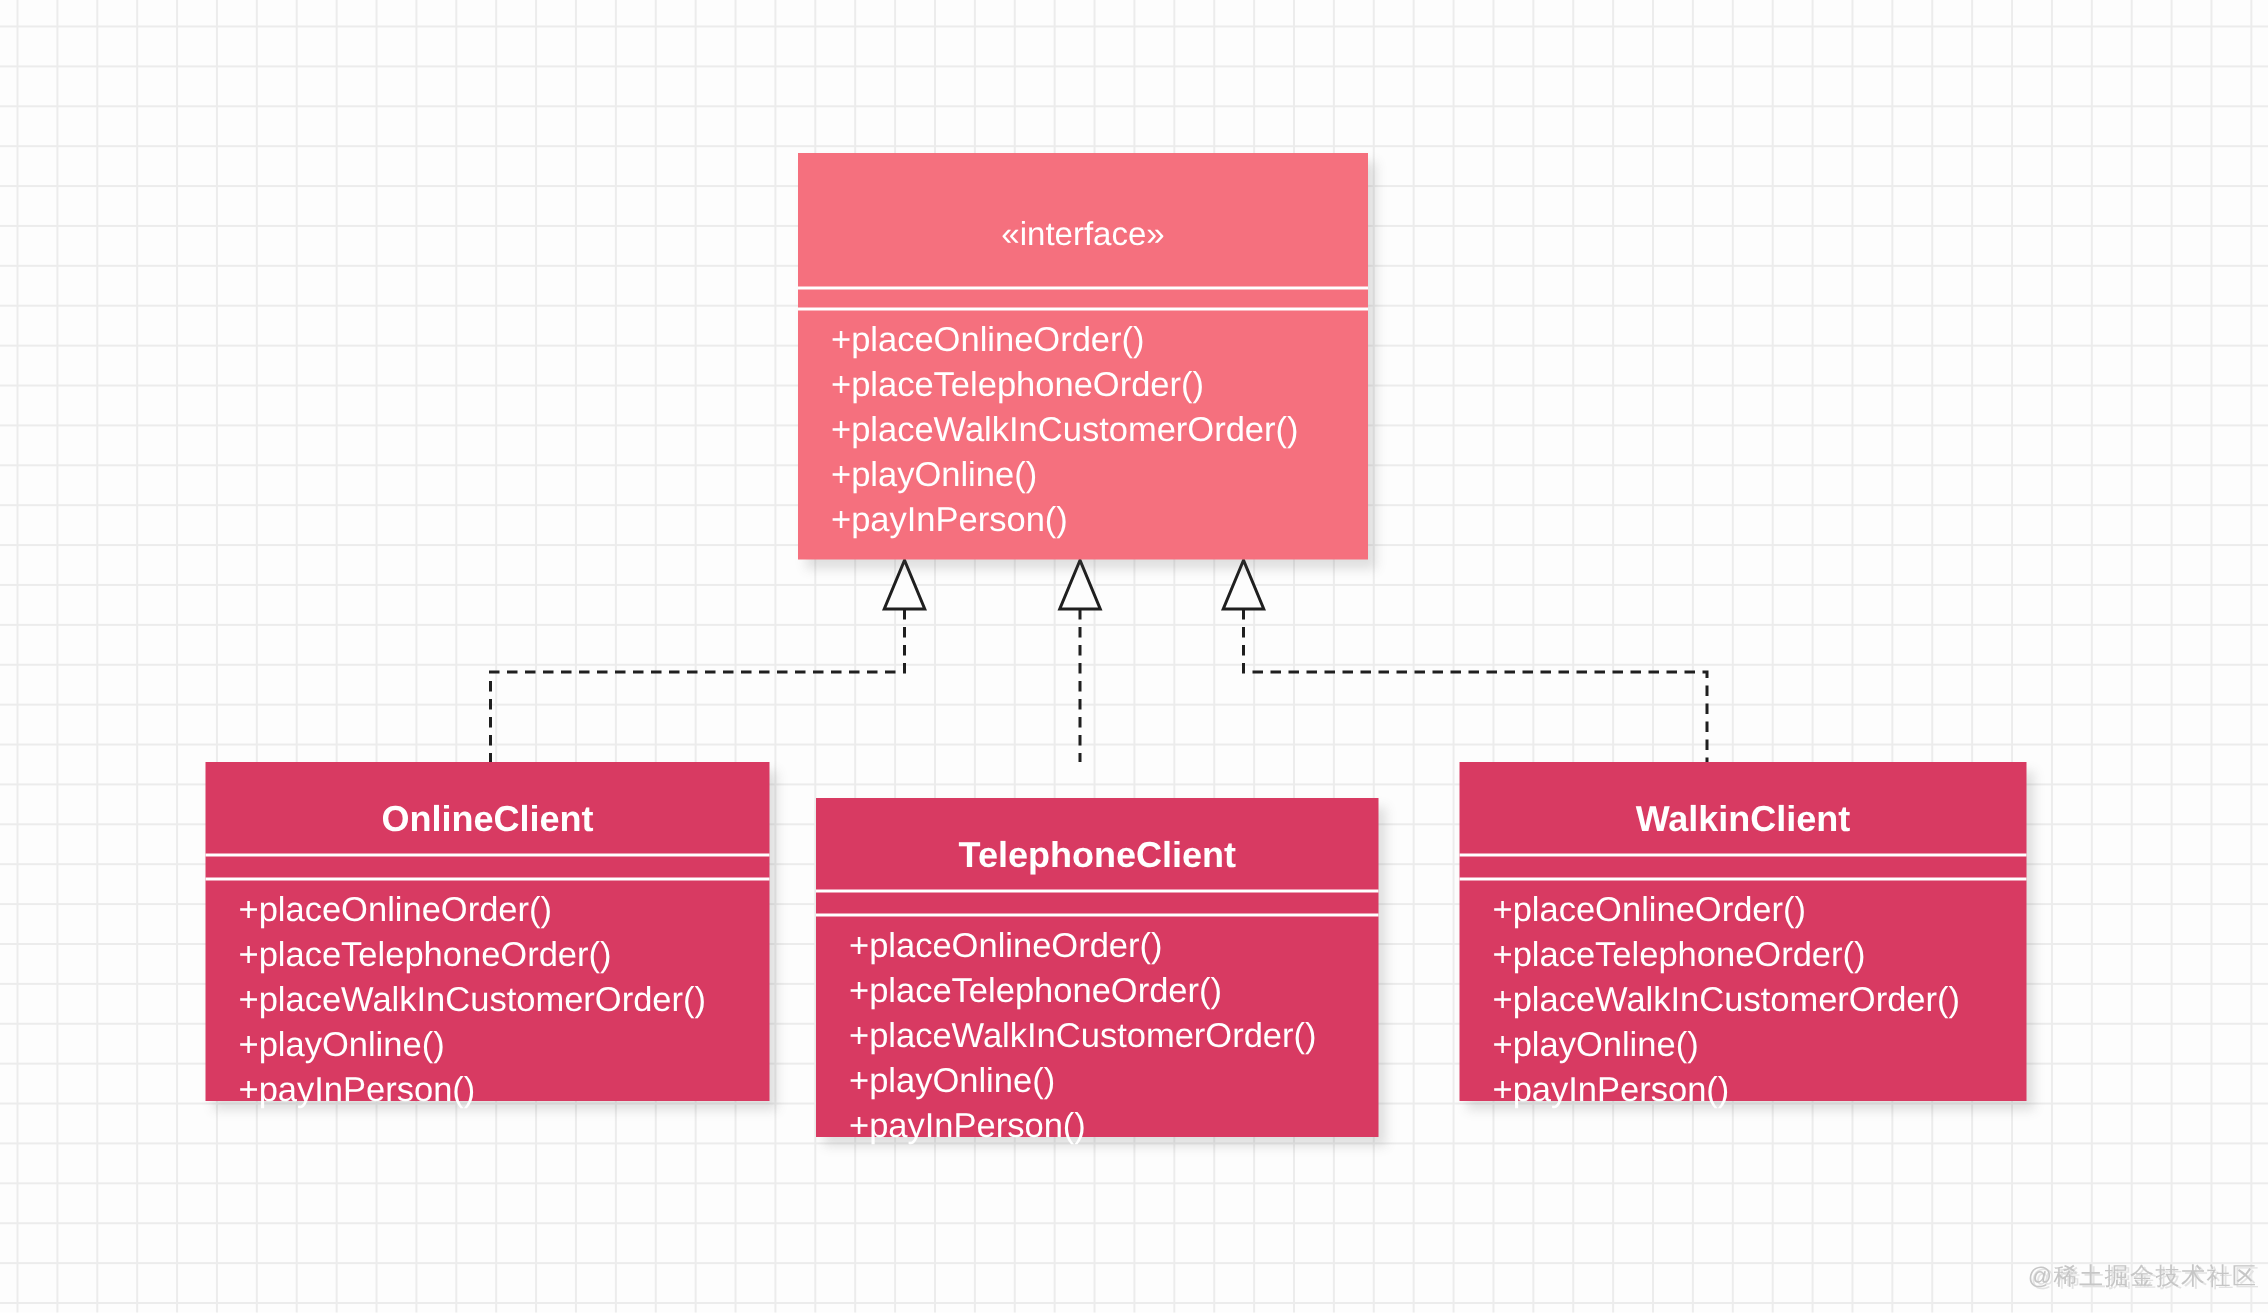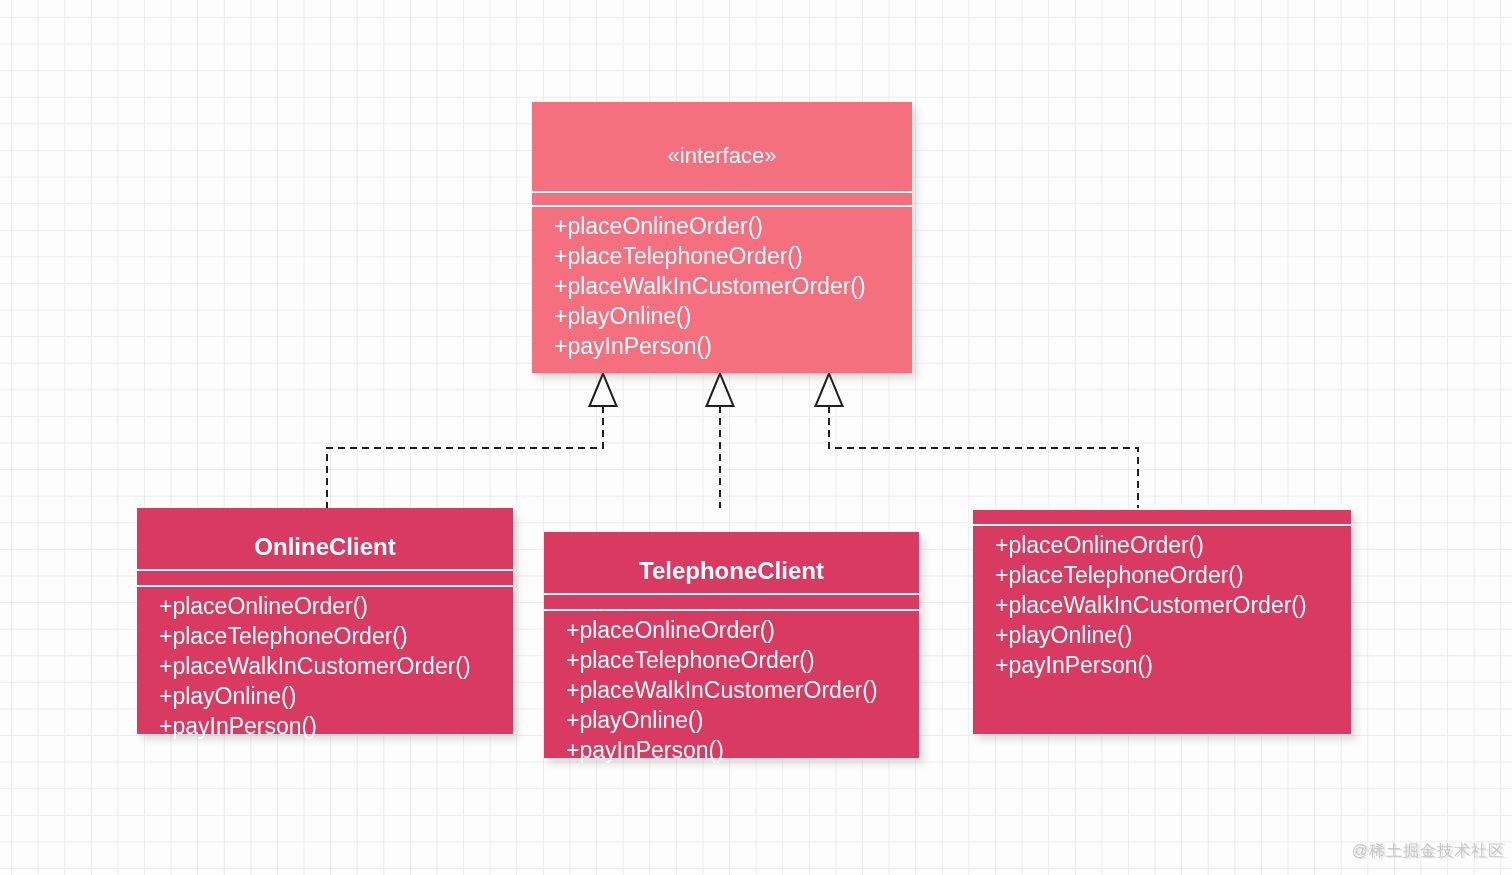--- a/index.html
+++ b/index.html
@@ -130,20 +130,23 @@
     <div class="methods">
       <div class="method">+placeOnlineOrder()</div>
       <div class="method">+placeTelephoneOrder()</div>
       <div class="method">+placeWalkInCustomerOrder()</div>
       <div class="method">+playOnline()</div>
       <div class="method">+payInPerson()</div>
     </div>
   </div>
 
   <div class="uml-box client" style="left:973px; top:508px; width:378px; height:226px;">
+    <div class="uml-title">
+      <span class="class-name">WalkinClient</span>
+    </div>
     <div class="attrs"></div>
     <div class="methods">
       <div class="method">+placeOnlineOrder()</div>
       <div class="method">+placeTelephoneOrder()</div>
       <div class="method">+placeWalkInCustomerOrder()</div>
       <div class="method">+playOnline()</div>
       <div class="method">+payInPerson()</div>
     </div>
   </div>
 

